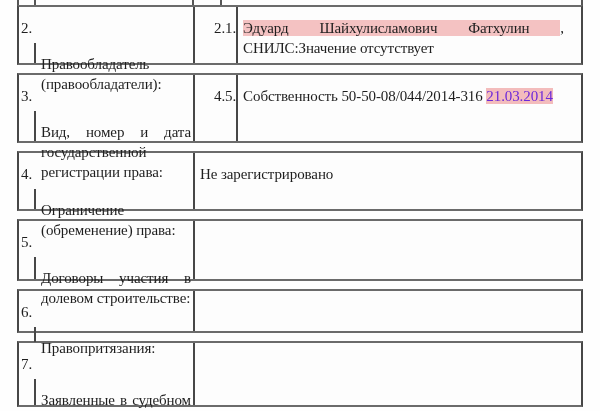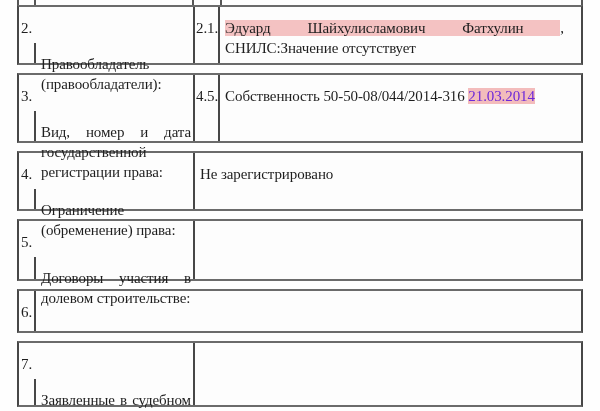--- a/index.html
+++ b/index.html
@@ -22,21 +22,21 @@
   .row:last-child { margin-bottom:0; }
 
   .cell {
     box-sizing:border-box; font-size:15px; line-height:20px;
     padding:11px 2px 4px 5px; letter-spacing:-0.1px;
   }
   .cell + .cell { border-left:2px solid #474747; }
 
   .num    { flex:0 0 15px; padding-left:2px; padding-right:0; white-space:nowrap; }
   .label  { flex:0 0 159px; text-align:justify;margin-top:36px; }
-  .subnum { flex:0 0 25px; padding-left:1px; padding-right:0; white-space:nowrap; }
+  .subnum { flex:0 0 25px; padding-left:19px; padding-right:0; white-space:nowrap; }
   .value  { flex:1 1 auto; padding-left:5px; padding-right:17px; }
   .value.justified { text-align:justify; }
 
   .h60 { height:60px; } .h70 { height:70px; } .h62 { height:62px; }
   .h44 { height:44px; } .h66 { height:66px; }
 
   .hl { background:#f4c2c2; }
   .hl-date { background:#f3bcbc; color:#4e2824; }
 </style>
 </head>
@@ -73,20 +73,21 @@
     </div>
 
     <div class="row h62">
       <div class="cell num">5.</div>
       <div class="cell label">Договоры участия в долевом строительстве:</div>
       <div class="cell value"><span></span></div>
     </div>
 
     <div class="row h44">
       <div class="cell num">6.</div>
+      <div class="cell label">Правопритязания:</div>
       <div class="cell value"><span></span></div>
     </div>
 
     <div class="row h66">
       <div class="cell num">7.</div>
       <div class="cell label">Заявленные в судебном участия права требования:</div>
       <div class="cell value"><span></span></div>
     </div>
 
   </div>

